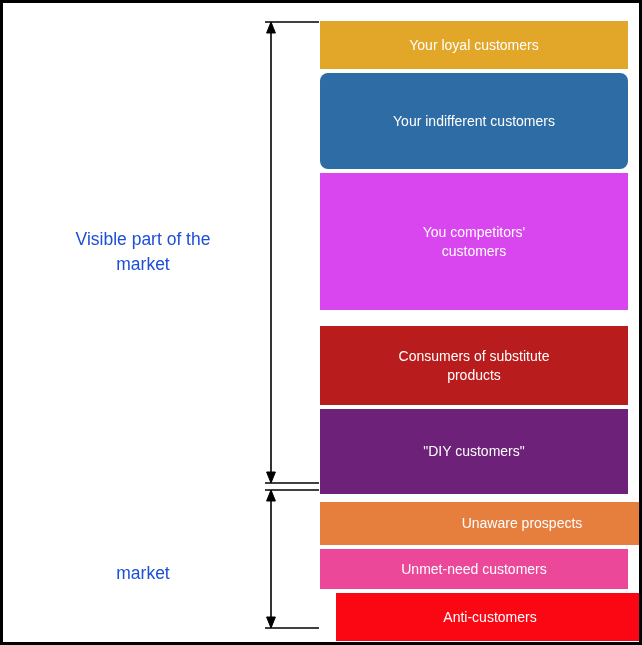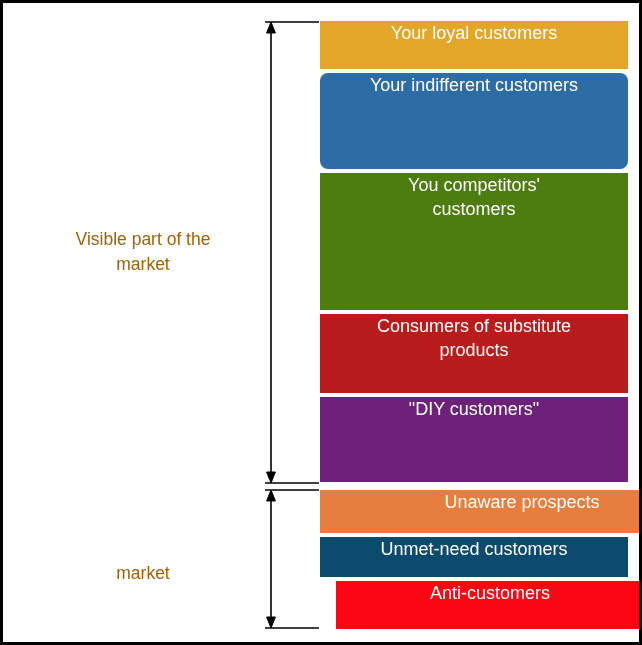--- a/index.html
+++ b/index.html
@@ -15,33 +15,34 @@
   }
   .segments-column {
     position: absolute;
     left: 317px;
     top: 18px;
     width: 308px;
   }
   .bar {
     width: 100%;
     display: flex;
+    align-items: center;
     justify-content: center;
     text-align: center;
     color: #ffffff;
-    font-size: 18px;
+    font-size: 14px;
     line-height: 1.35;
   }
   .bar .bar-label { display: block; }
   .side-label {
     position: absolute;
     left: 30px;
     width: 220px;
     text-align: center;
-    color: #a16207;
+    color: #1d4ed8;
     font-size: 17.5px;
     line-height: 1.45;
   }
   .arrow-layer {
     position: absolute;
     left: 0; top: 0;
     width: 642px; height: 645px;
     pointer-events: none;
   }
 </style>
@@ -79,33 +80,33 @@
     <span>market</span>
   </div>
 
   <div class="segments-column">
       <div class="bar" style="background: rgb(226, 166, 41); height: 48px; margin-bottom: 4px;">
         <span class="bar-label">Your loyal customers</span>
       </div>
       <div class="bar" style="background: rgb(45, 108, 164); height: 96px; margin-bottom: 4px; border-radius: 8px;">
         <span class="bar-label">Your indifferent customers</span>
       </div>
-      <div class="bar" style="background: #4d7c0f; height: 137px; margin-bottom: 4px;">
+      <div class="bar" style="background: #d946ef; height: 137px; margin-bottom: 16px;">
         <span class="bar-label">You competitors'<br>customers</span>
       </div>
       <div class="bar" style="background: #b91c1c; height: 79px; margin-bottom: 4px;">
         <span class="bar-label">Consumers of substitute<br>products</span>
       </div>
       <div class="bar" style="background: rgb(109, 33, 121); height: 85px; margin-bottom: 8px;">
         <span class="bar-label">"DIY customers"</span>
       </div>
       <div class="bar" style="background: rgb(230, 127, 62); height: 43px; margin-bottom: 4px; padding-left: 48px;">
         <span class="bar-label">Unaware prospects</span>
       </div>
-      <div class="bar" style="background: #0c4a6e; height: 40px; margin-bottom: 4px;">
+      <div class="bar" style="background: #ec4899; height: 40px; margin-bottom: 4px;">
         <span class="bar-label">Unmet-need customers</span>
       </div>
       <div class="bar" style="background: rgb(251, 7, 19); height: 48px; margin-bottom: 0px; margin-left: 16px;">
         <span class="bar-label">Anti-customers</span>
       </div>
     </div>
 
 </div>
 
 </body></html>

